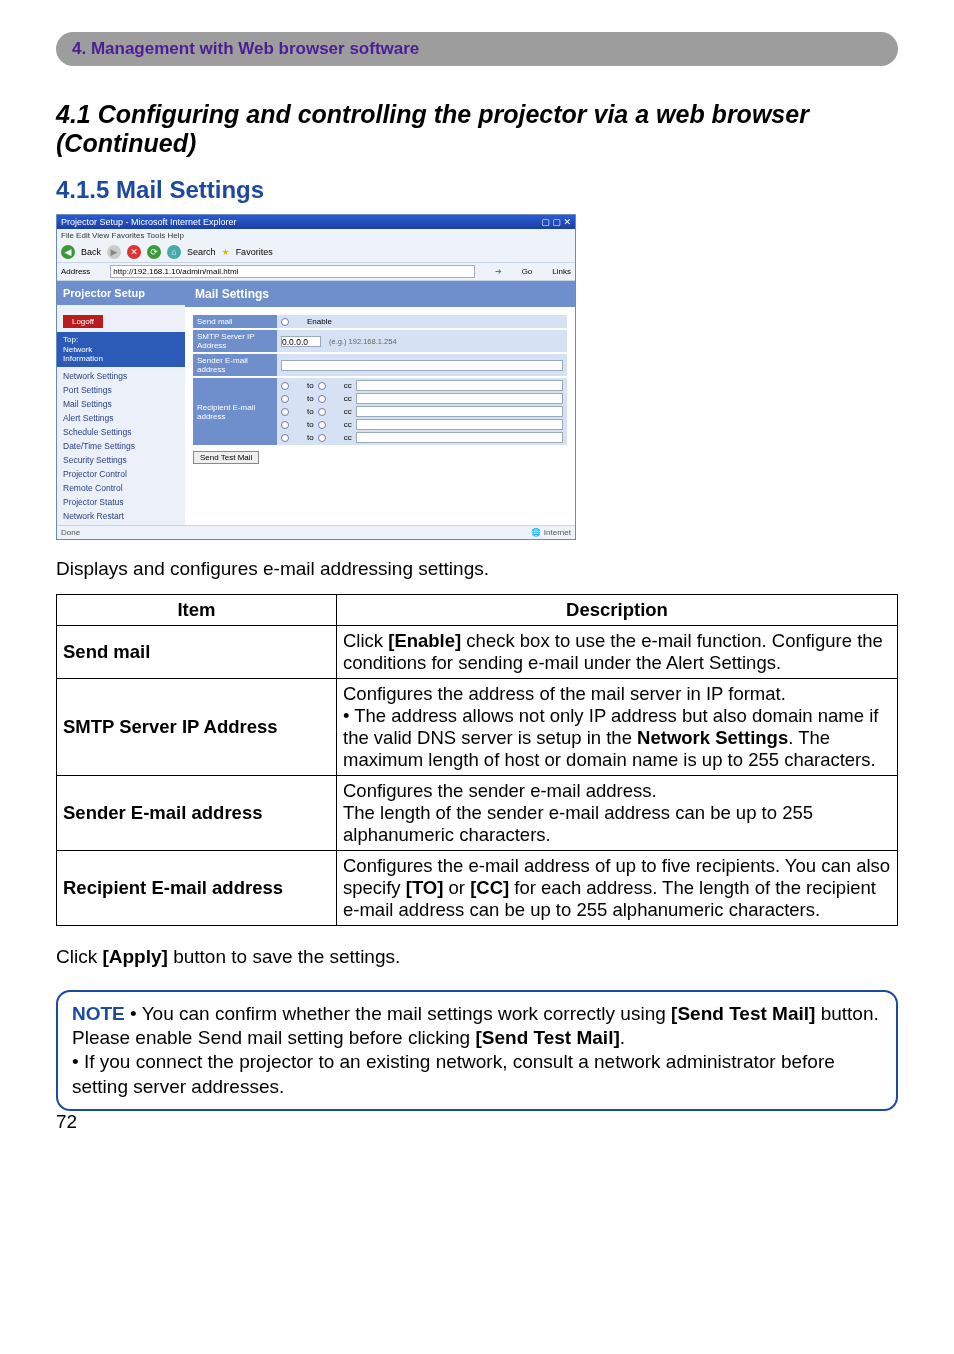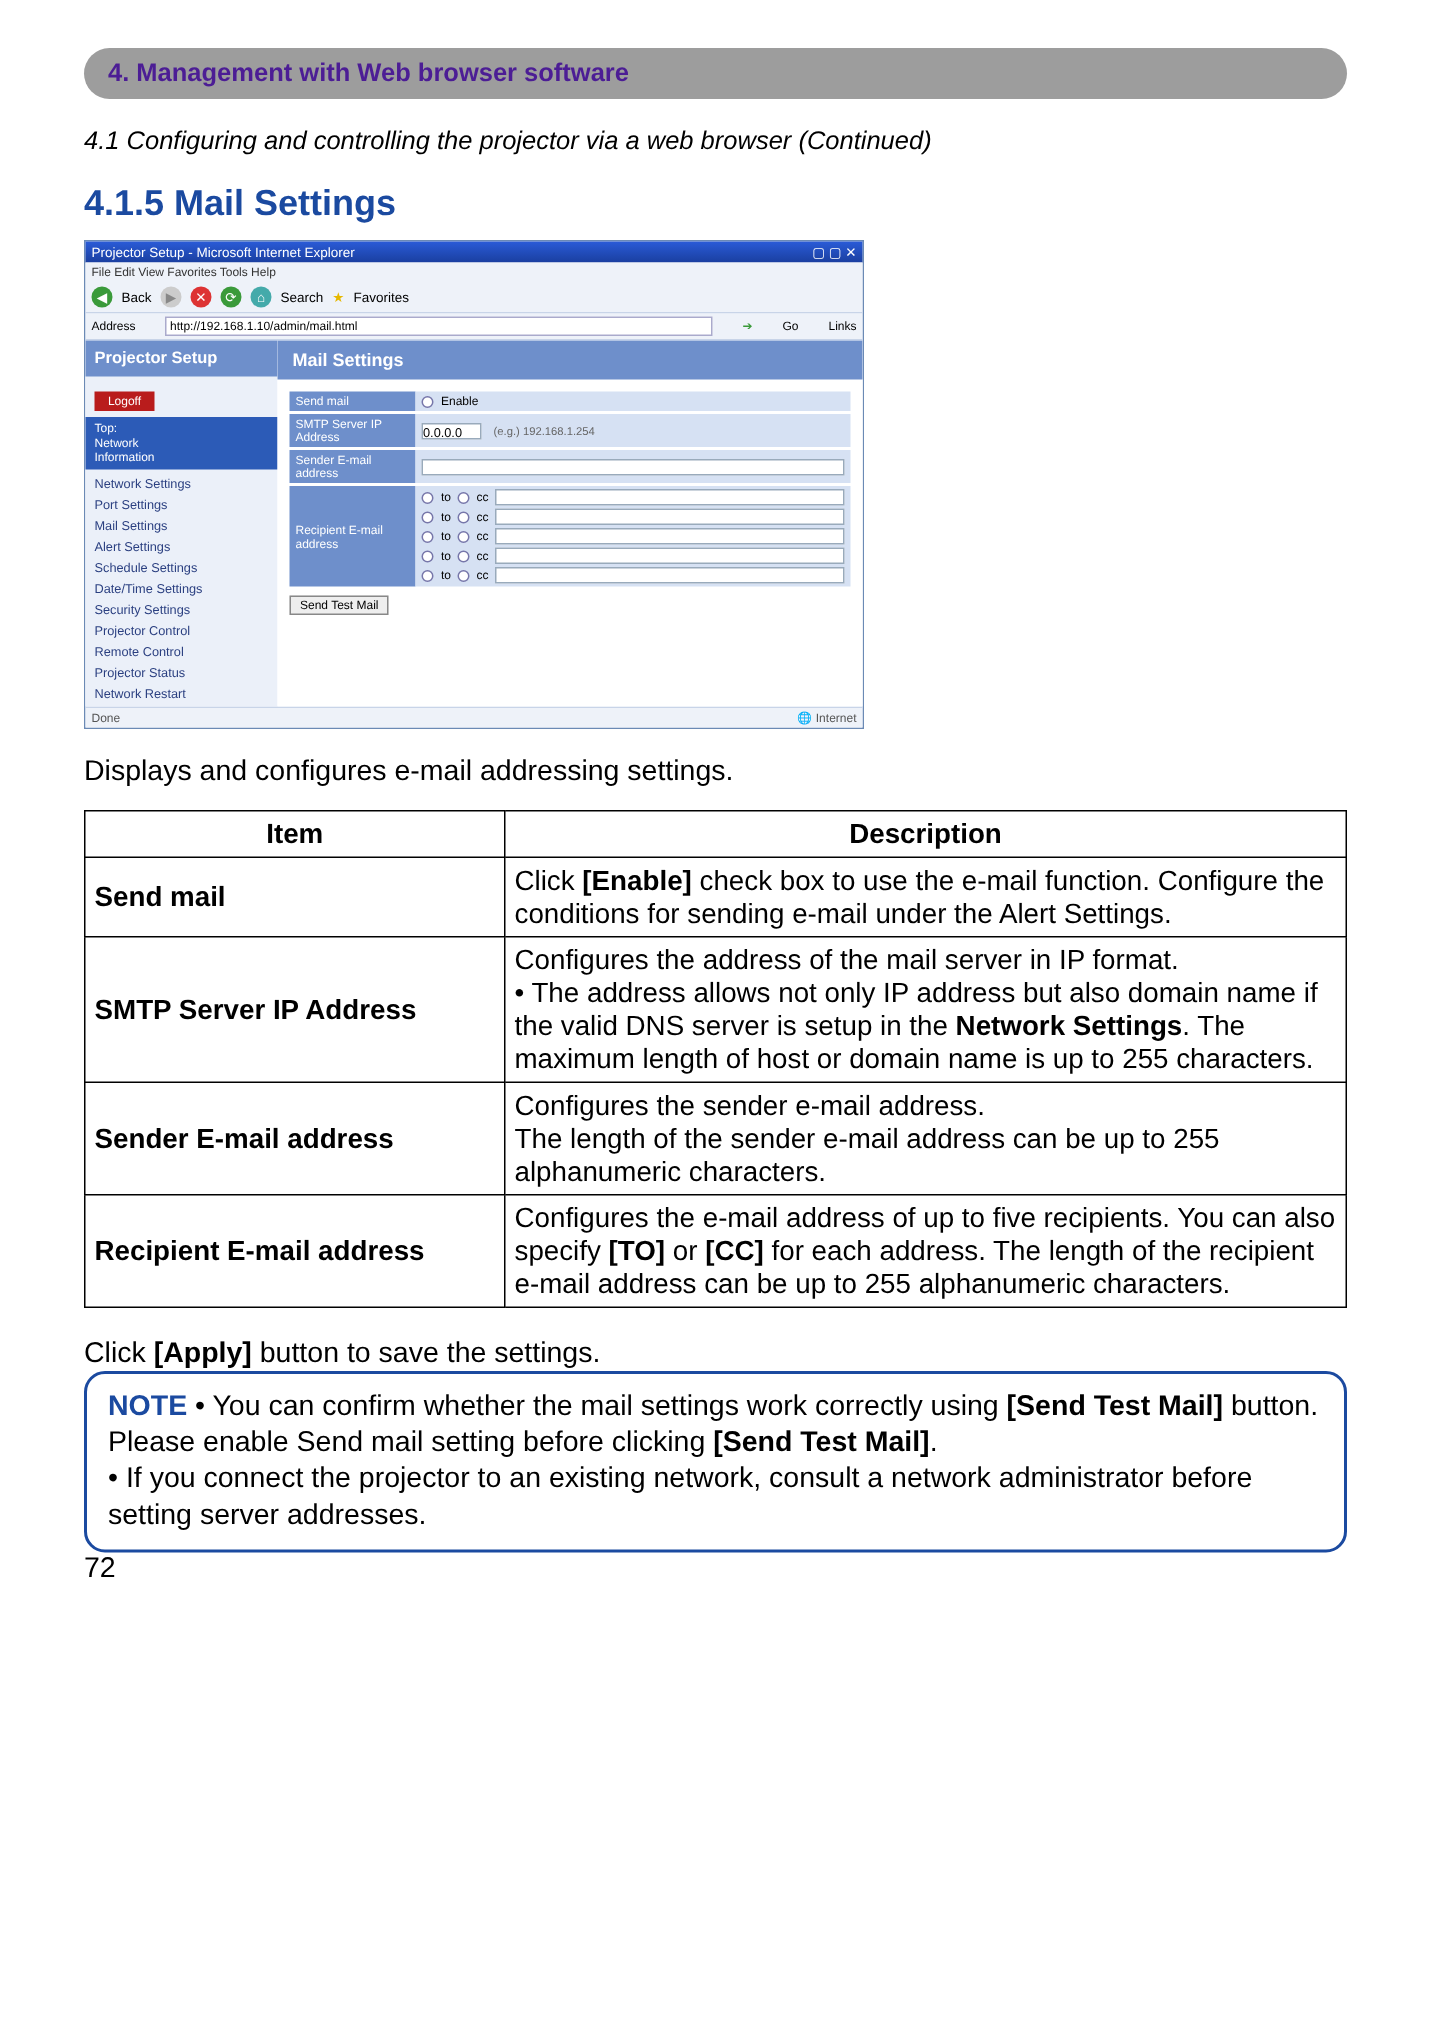--- a/index.html
+++ b/index.html
@@ -7,24 +7,24 @@
   .page { padding: 32px 56px 24px 56px; }
   .banner {
     background: #9d9d9d;
     color: #4c1d95;
     font-weight: bold;
     font-size: 17px;
     padding: 7px 16px;
     border-radius: 18px;
   }
   .heading-h2 {
-    margin-top: 18px;
+    margin-top: 34px;
     font-style: italic;
-    font-weight: normal;
-    font-size: 17px;
+    font-weight: bold;
+    font-size: 25px;
   }
   .heading-h3 {
     margin-top: 18px;
     color: #1b4aa0;
     font-weight: bold;
     font-size: 24px;
   }
   .screenshot-box {
     margin-top: 10px;
     width: 520px;
@@ -96,21 +96,21 @@
     background: #6e8fcb; color: #fff; padding: 6px 10px; font-weight: bold; font-size: 12px;
   }
   .ie-form { padding: 8px; font-size: 8.5px; }
   .ie-row { display: flex; align-items: stretch; margin-bottom: 2px; }
   .ie-label { width: 84px; background: #6e8fcb; color: #fff; padding: 2px 4px; font-size: 8px; }
   .ie-cell { flex: 1; background: #d6e1f3; padding: 2px 4px; display: flex; align-items: center; gap: 4px; }
   .ie-input { background: #fff; border: 1px solid #9ab; height: 11px; }
   .ie-input.sm { width: 40px; }
   .ie-input.lg { flex: 1; }
   .ie-eg { font-size: 7.5px; color: #666; margin-left: 4px; white-space: nowrap; }
-  .ie-radio { display: inline-flex; align-items: center; gap: 5px; font-size: 8px; }
+  .ie-radio { display: inline-flex; align-items: center; gap: 18px; font-size: 8px; }
   .ie-radio .dot { width: 8px; height: 8px; border: 1px solid #77a; border-radius: 50%; background: #fff; }
   .ie-sendbtn {
     display: inline-block; border: 1px solid #888; background: #eee;
     font-size: 8px; padding: 1px 6px; margin-top: 4px;
   }
   .ie-applyrow { text-align: right; padding: 6px 10px; }
   .ie-minibtn { display: inline-block; border: 1px solid #888; background: #eee; font-size: 8px; padding: 1px 8px; margin-left: 4px; }
   .ie-status { background: #eef2f9; font-size: 8px; padding: 2px 4px; display: flex; justify-content: space-between; color: #555; border-top: 1px solid #c8d4e8;}
   .para { font-size: 19px; margin-top: 18px; }
   table.info {
@@ -125,20 +125,21 @@
     vertical-align: middle;
     text-align: left;
   }
   table.info th { text-align: center; font-weight: bold; }
   table.info td.item { font-weight: bold; width: 280px; }
   .apply-line { font-size: 19px; margin-top: 20px; }
   .note-box {
     border: 2px solid #1b4aa0;
     border-radius: 14px;
     padding: 10px 14px;
+    margin-top: 22px;
     font-size: 19px;
     line-height: 1.28;
   }
   .note-label { color: #1b4aa0; font-weight: bold; }
   .pagenum { font-size: 19px; }
 </style>
 </head>
 <body>
 
 <div class="page">

